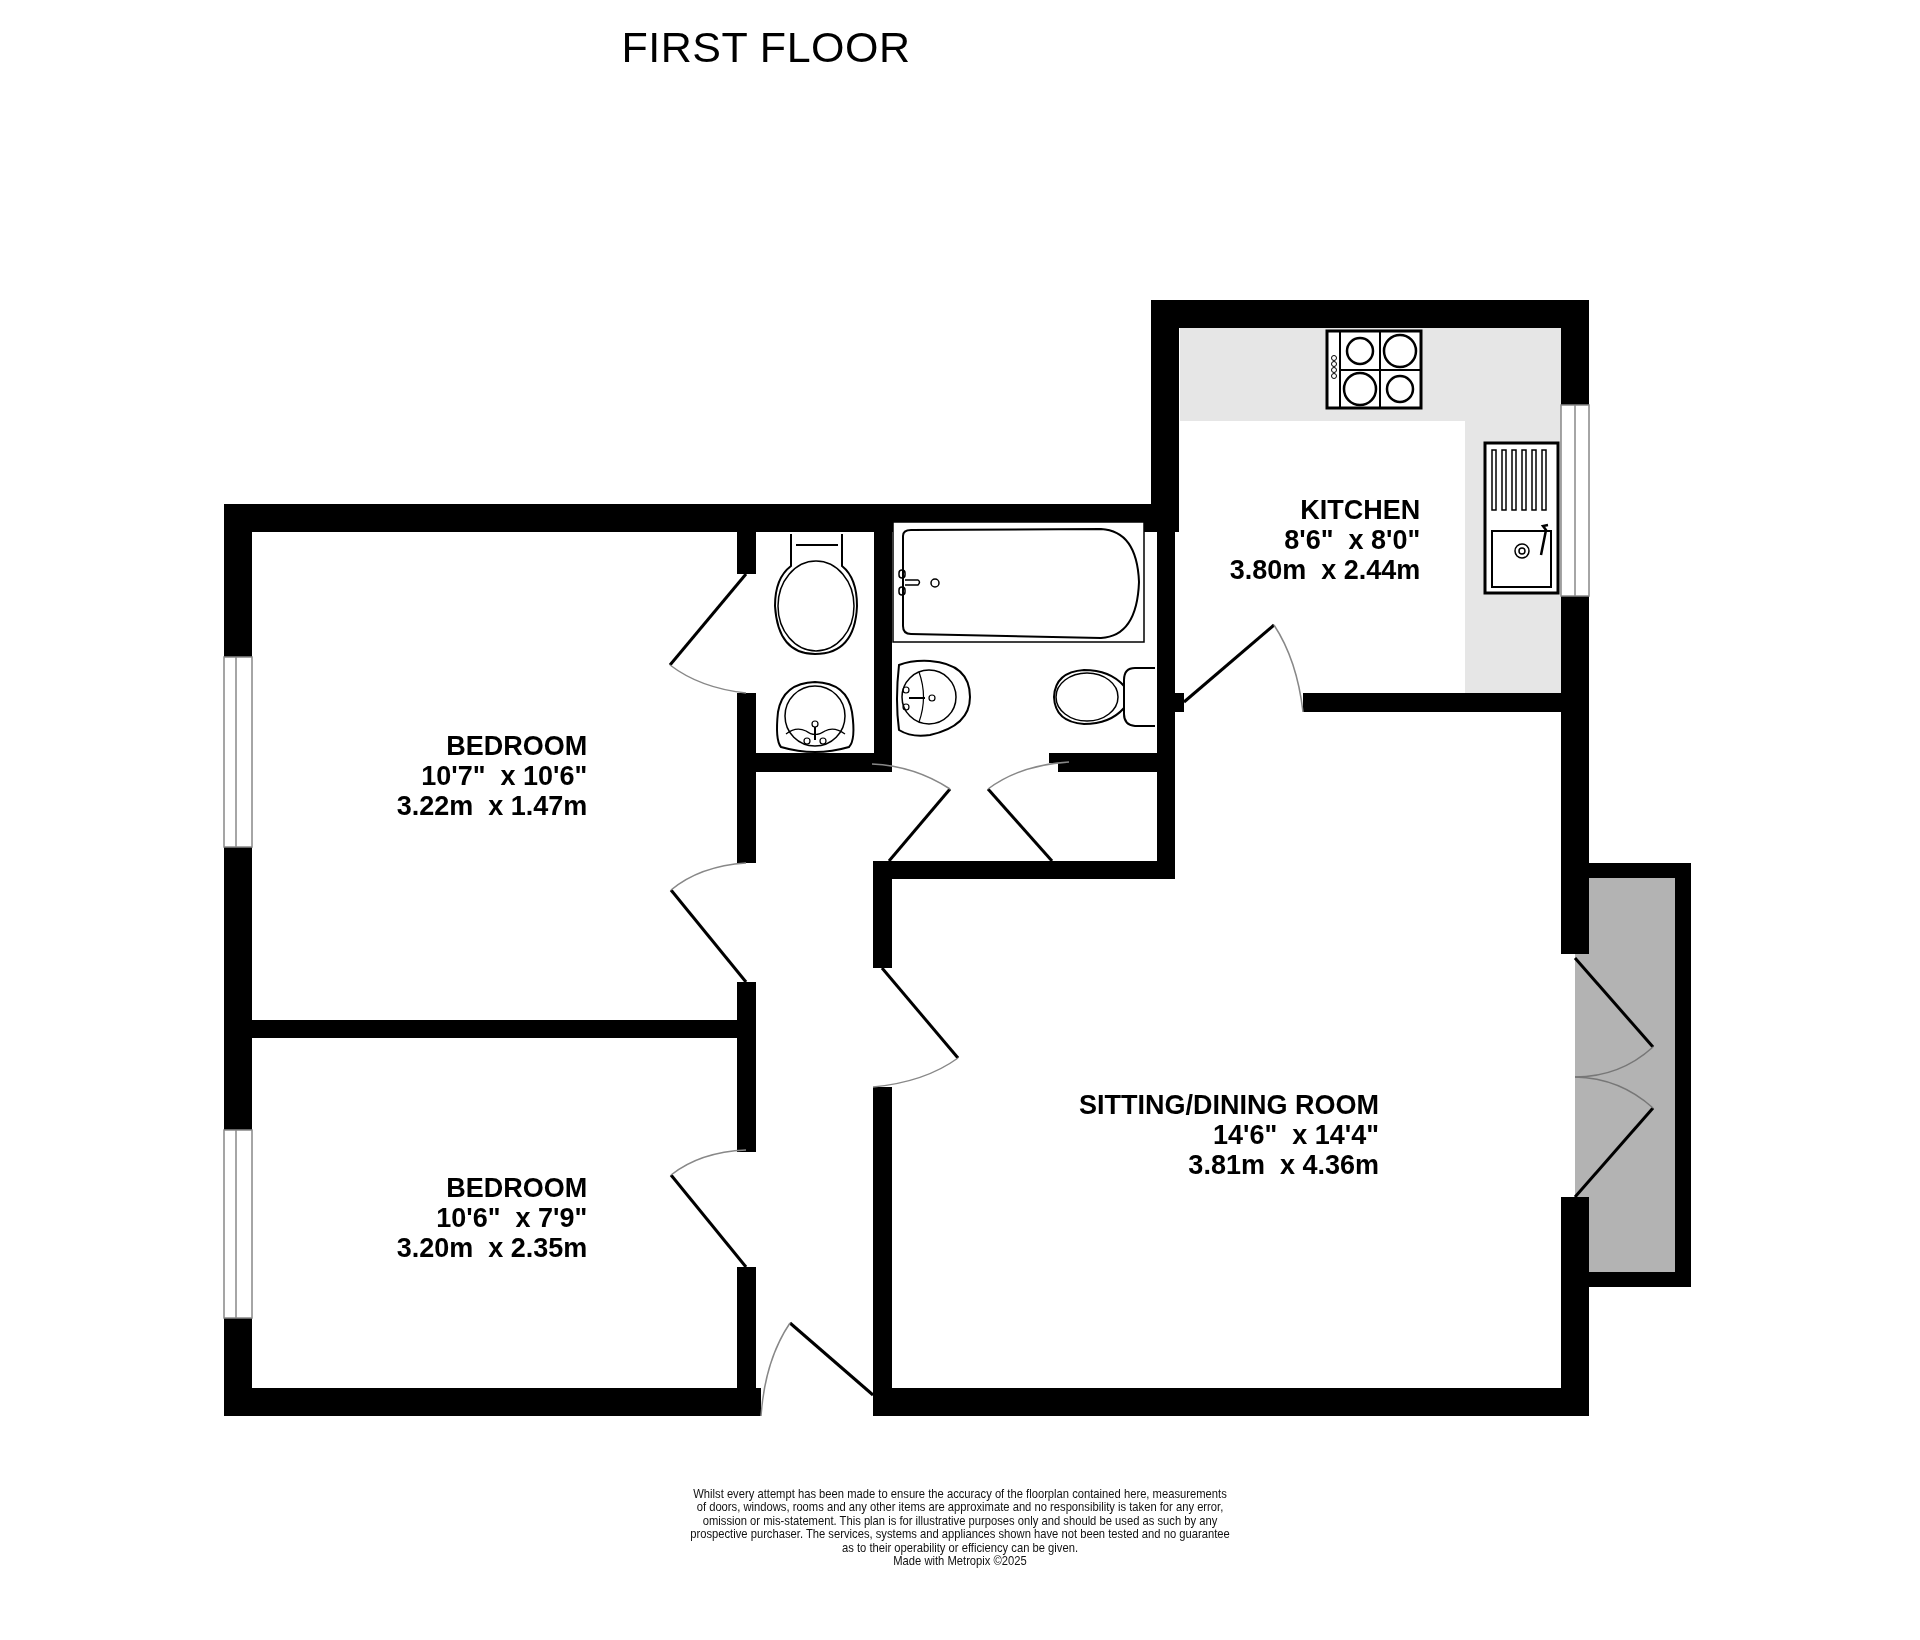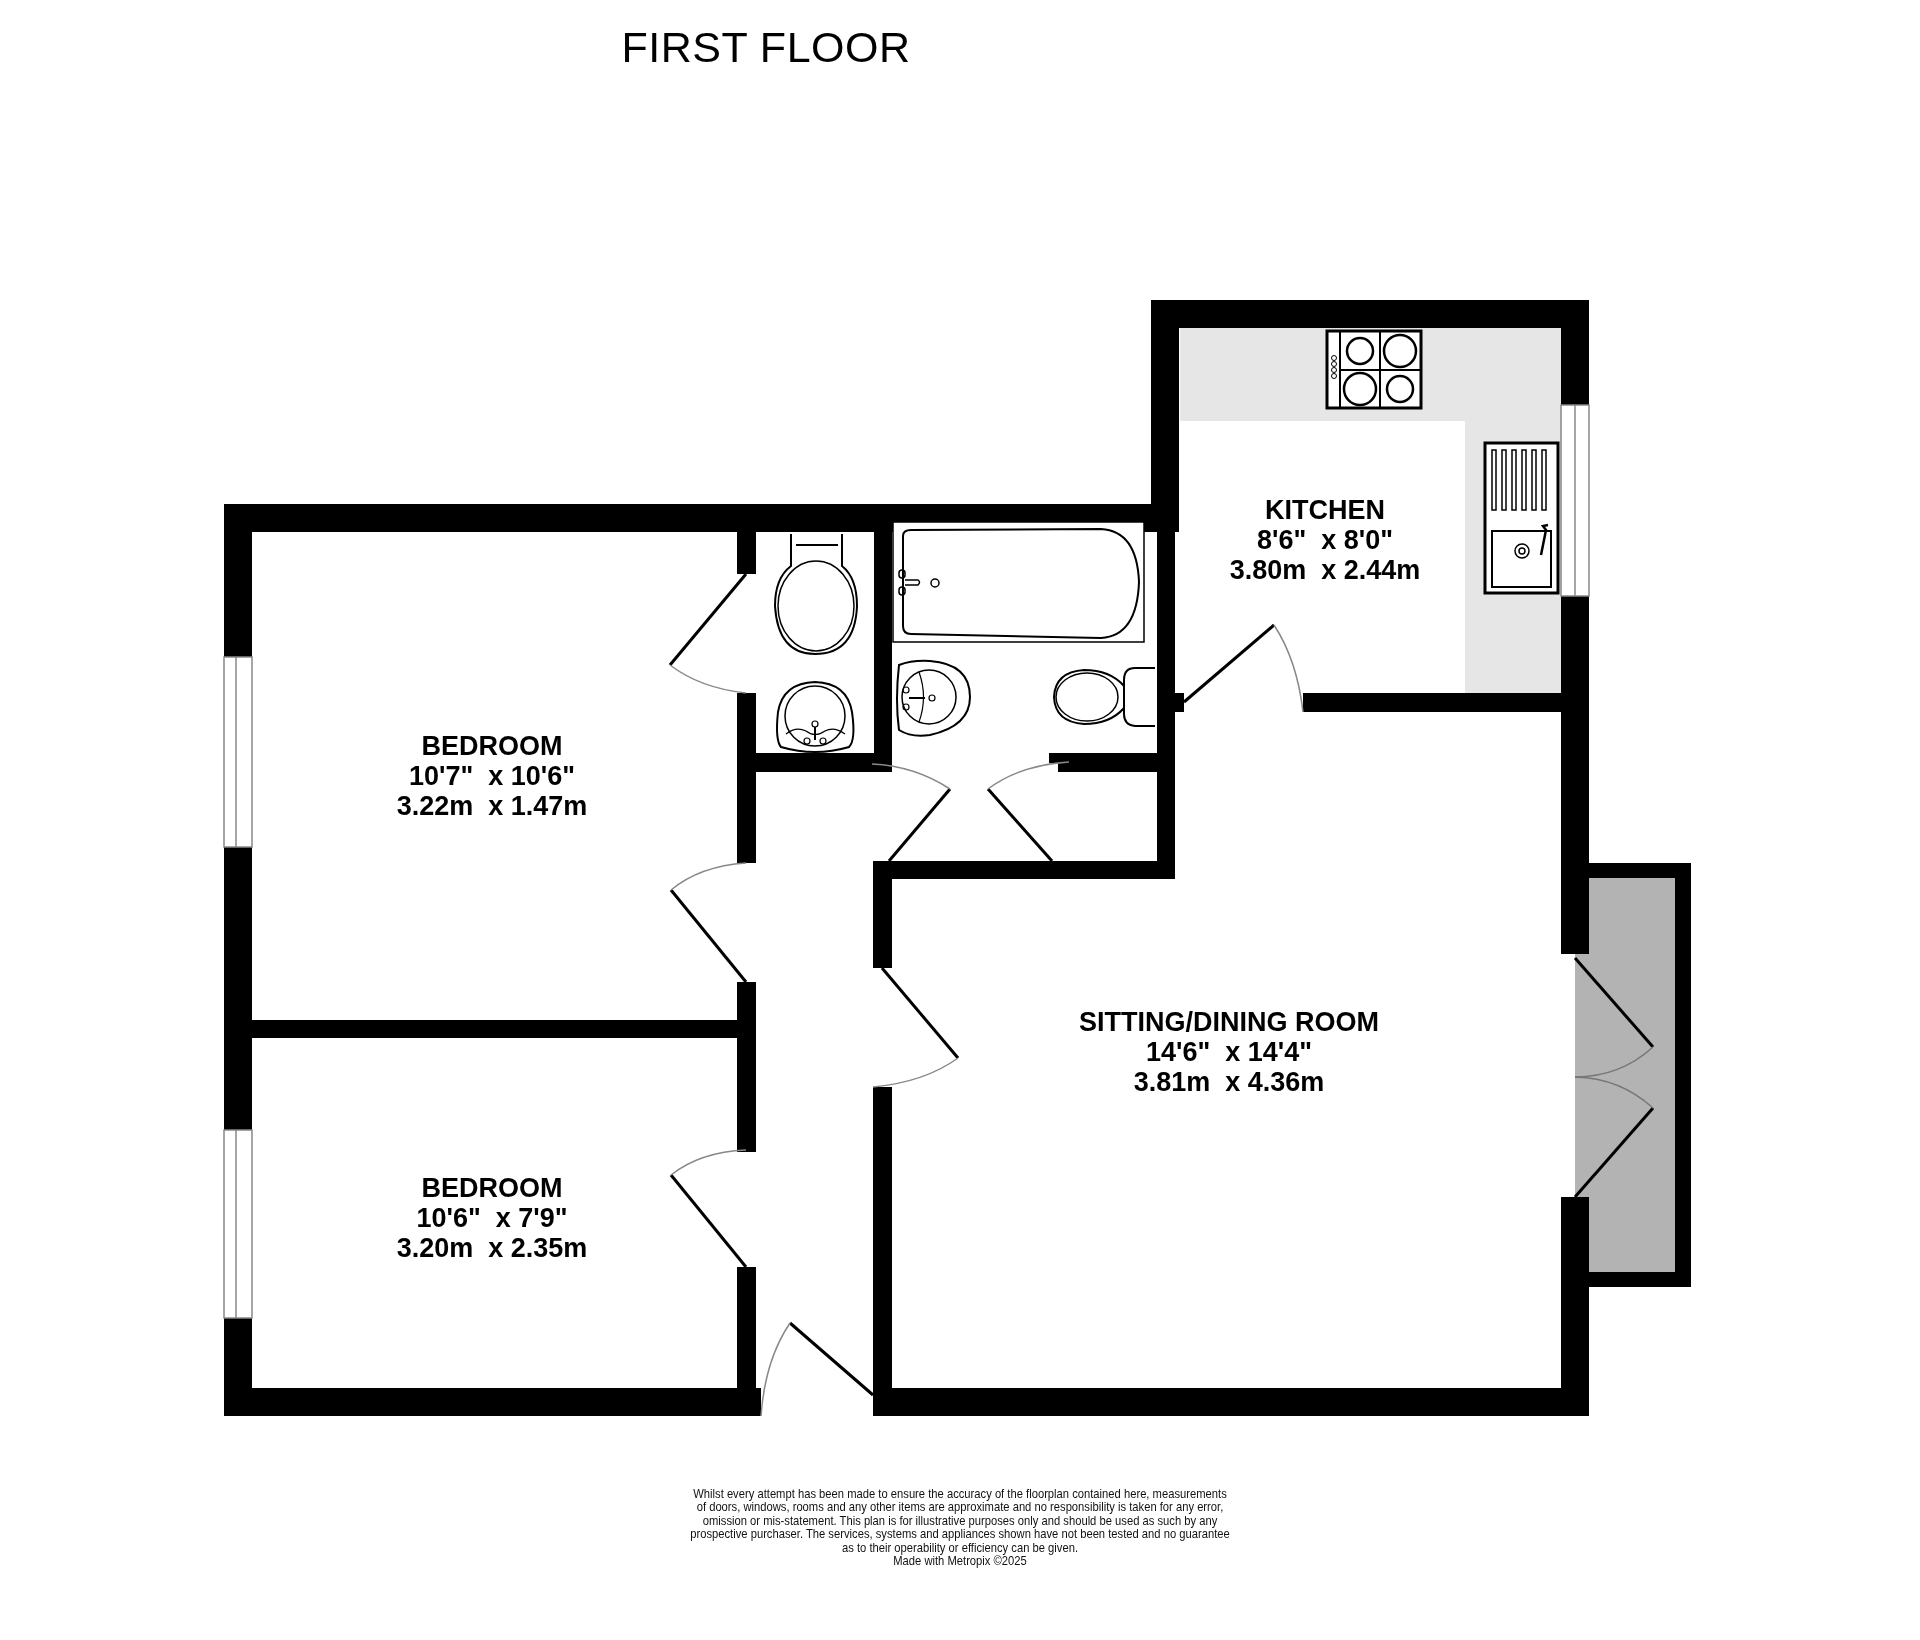--- a/index.html
+++ b/index.html
@@ -1,19 +1,19 @@
 <!DOCTYPE html>
 <html><head>
 <meta charset="utf-8">
 <style>
   html, body { margin:0; padding:0; background:#ffffff; }
   body { width:1920px; height:1640px; position:relative; overflow:hidden; font-family:"Liberation Sans", sans-serif; color:#000; }
   #plan { position:absolute; left:0; top:0; width:1920px; height:1640px; }
   .title { position:absolute; left:0; width:1532px; top:22px; text-align:center; font-size:43px; font-weight:400; letter-spacing:0.5px; line-height:50px; }
-  .room-label { position:absolute; text-align:center; font-weight:700; font-size:27px; line-height:30px; transform:translateX(-50%); white-space:nowrap; }
+  .room-label { position:absolute; text-align:right; font-weight:700; font-size:27px; line-height:30px; transform:translateX(-50%); white-space:nowrap; }
   .room-label div { white-space:pre; }
   .disclaimer { position:absolute; left:560px; width:800px; top:1488px; text-align:center; font-size:12.2px; line-height:13.4px; color:#111; font-family:"Liberation Sans", sans-serif; transform:scaleX(0.92); transform-origin:center top; }
   .disclaimer .credit { margin-top:0px; }
 </style>
 </head>
 <body>
 
 <div class="title">FIRST FLOOR</div>
 
 <svg id="plan" viewBox="0 0 1920 1640" xmlns="http://www.w3.org/2000/svg">
@@ -213,21 +213,21 @@
   <div>10'7"  x 10'6"</div>
   <div>3.22m  x 1.47m</div>
 </div>
 
 <div class="room-label" style="left:492px; top:1173px;">
   <div>BEDROOM</div>
   <div>10'6"  x 7'9"</div>
   <div>3.20m  x 2.35m</div>
 </div>
 
-<div class="room-label" style="left:1229px; top:1007px;">
+<div class="room-label" style="left:1229px; top:1090px;">
   <div>SITTING/DINING ROOM</div>
   <div>14'6"  x 14'4"</div>
   <div>3.81m  x 4.36m</div>
 </div>
 
 <div class="disclaimer">
   <div>Whilst every attempt has been made to ensure the accuracy of the floorplan contained here, measurements</div>
   <div>of doors, windows, rooms and any other items are approximate and no responsibility is taken for any error,</div>
   <div>omission or mis-statement. This plan is for illustrative purposes only and should be used as such by any</div>
   <div>prospective purchaser. The services, systems and appliances shown have not been tested and no guarantee</div>

